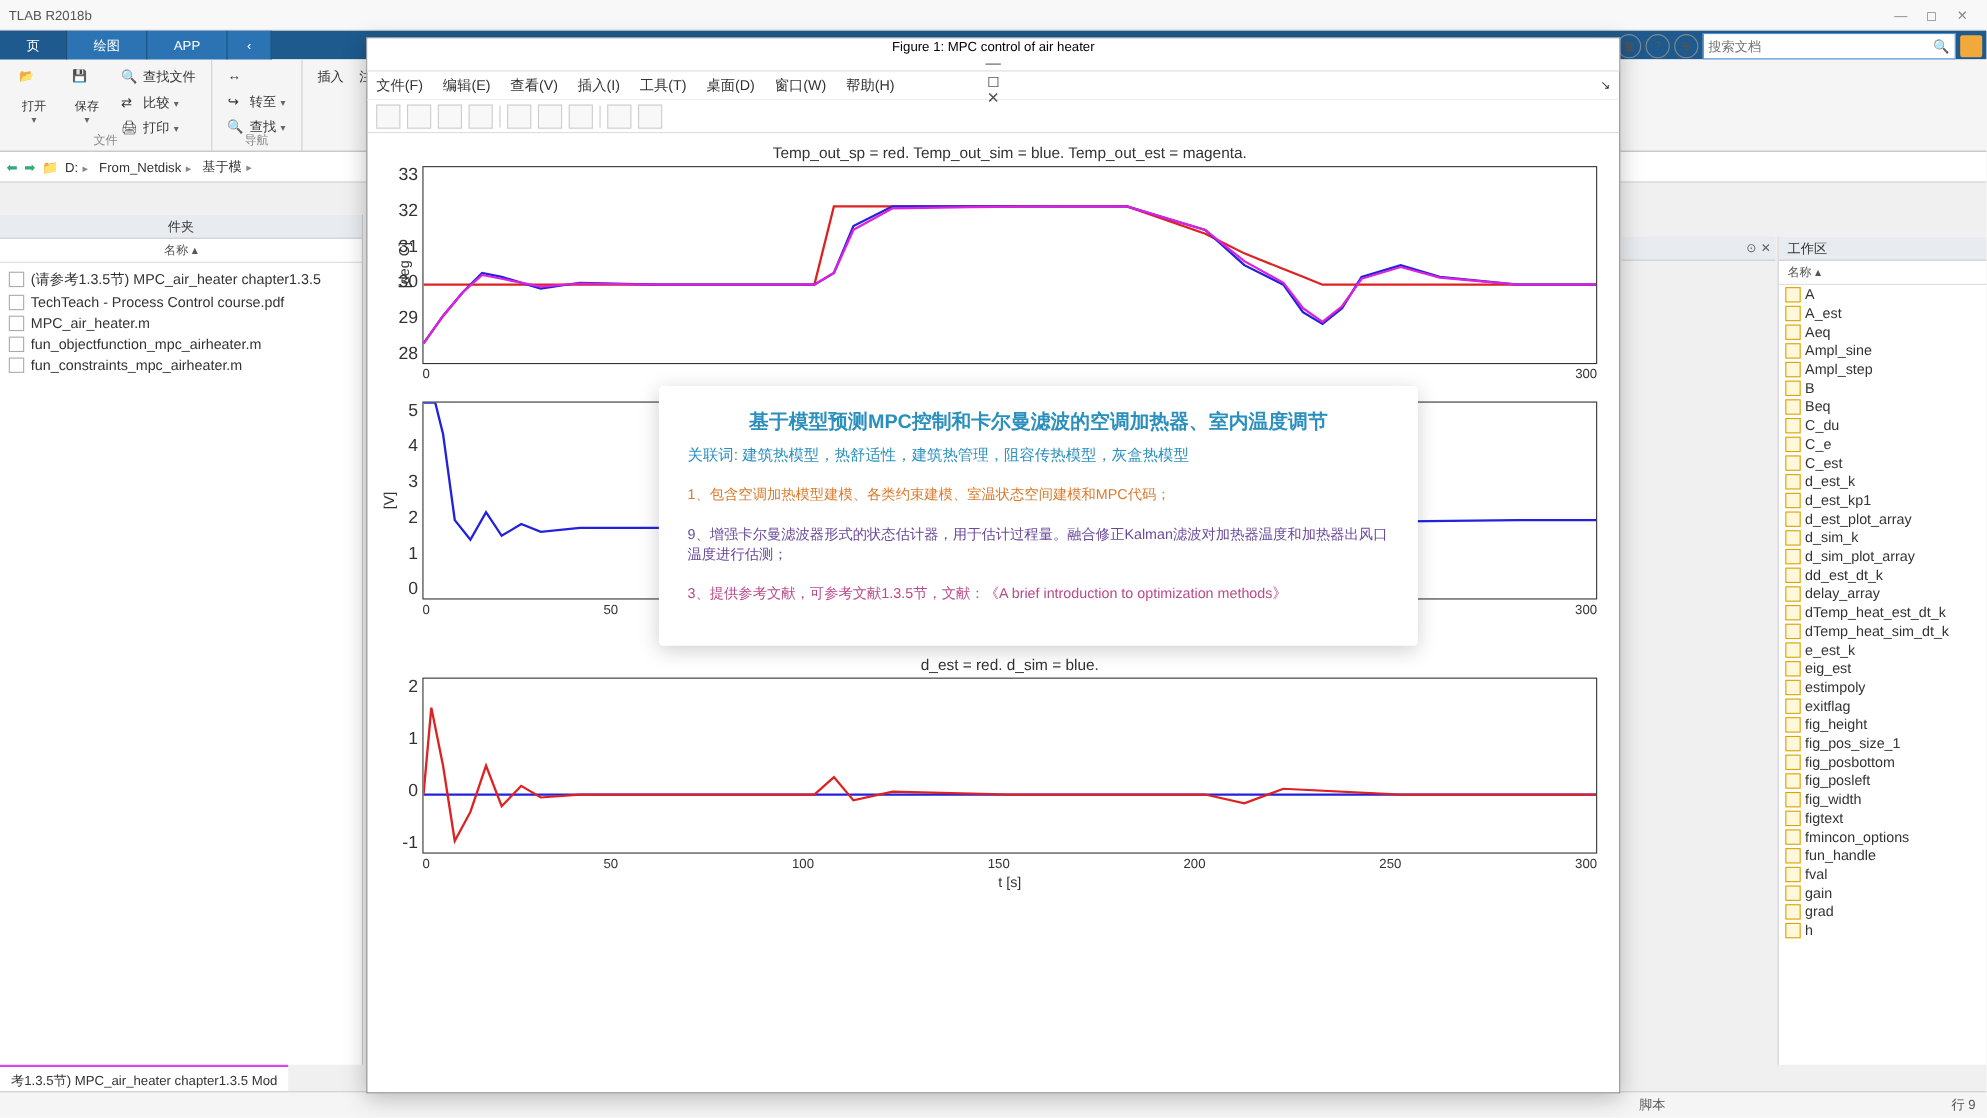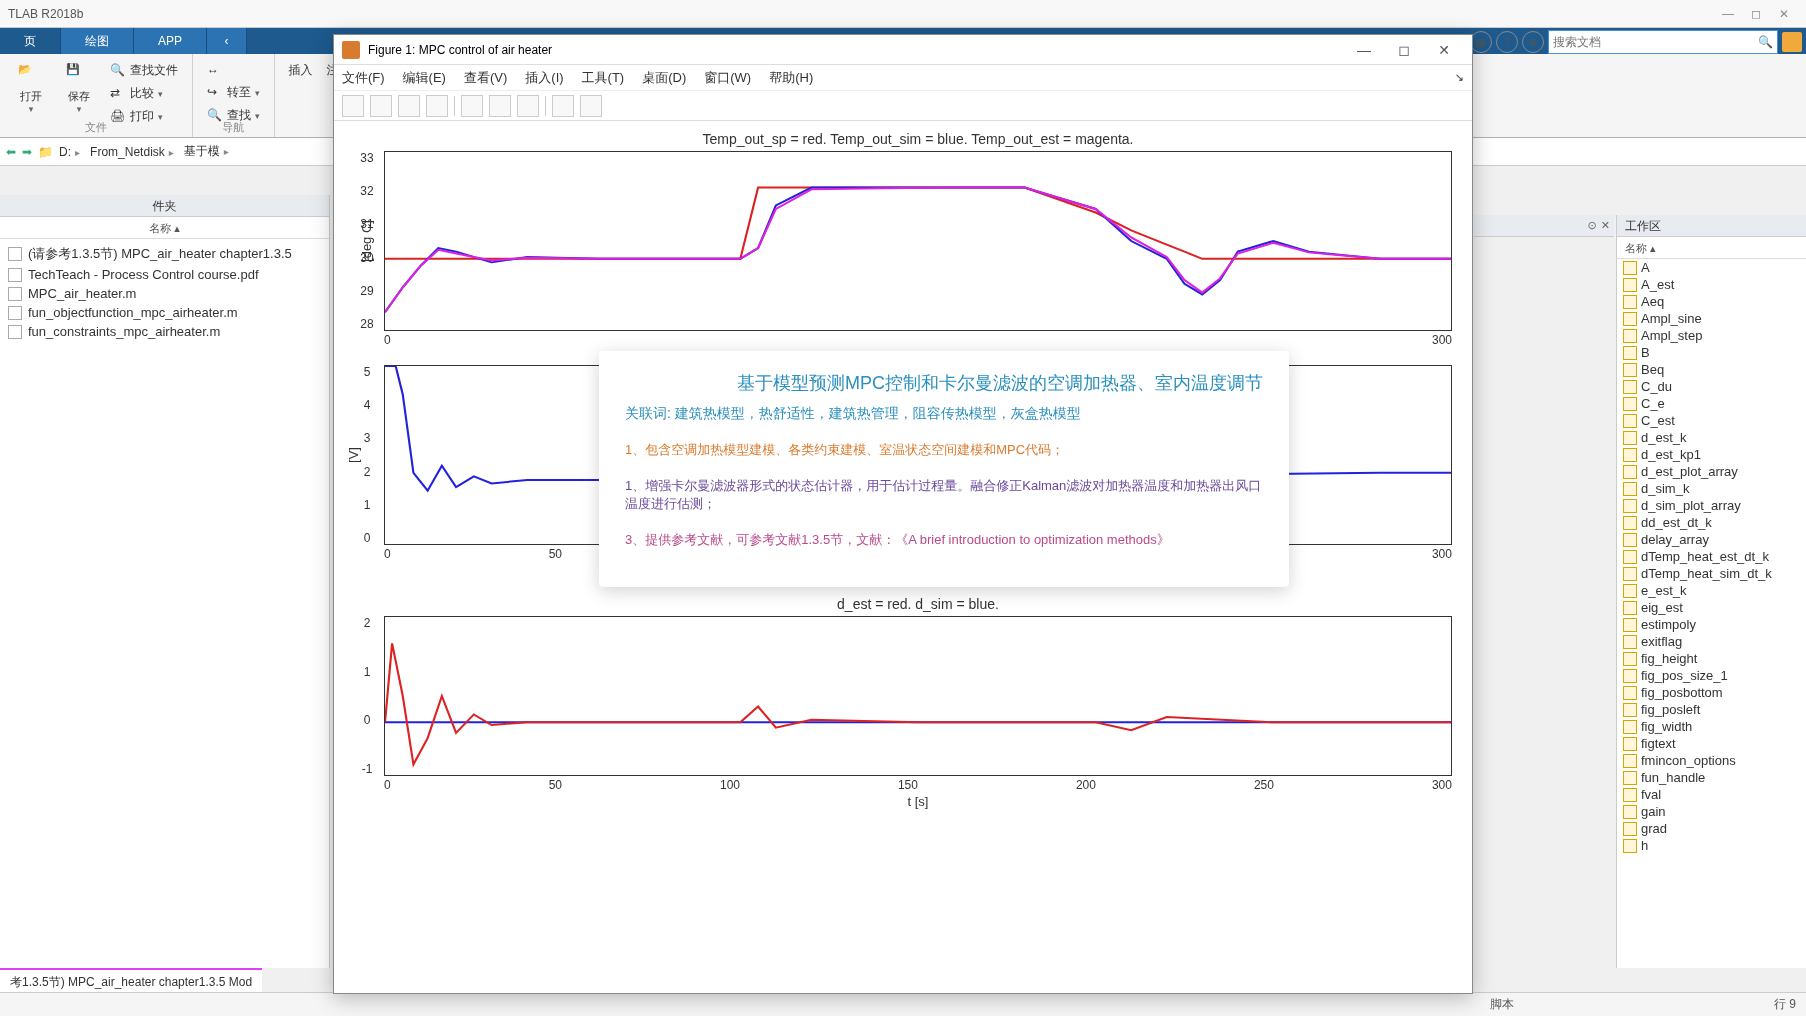--- a/index.html
+++ b/index.html
@@ -51,41 +51,41 @@
 .vico { width:14px; height:14px; border:1px solid #d9a300; background:#fff7d9; display:inline-block; }
 
 
 .statusbar { position:absolute; left:0; right:0; bottom:0; height:24px; background:#f5f5f5; border-top:1px solid #ccc; display:flex; align-items:center; padding:0 10px; font-size:12px; color:#555; }
 .statusbar .spacer { flex:1; }
 
 .editortab { position:absolute; left:0; bottom:24px; height:24px; background:#fff; border-top:2px solid #d946ef; padding:0 10px; line-height:24px; color:#333; font-size:12px; }
 
 
 .figwin { position:absolute; left:333px; top:34px; width:1140px; height:960px; background:#fff; border:1px solid #888; box-shadow:0 4px 20px rgba(0,0,0,0.25); }
-.figtitle { height:30px; background:#fff; border-bottom:1px solid #ddd; display:flex; align-items:center; padding:0 8px; }
+.figtitle { height:30px; background:#fff; border-bottom:1px solid #ddd; display:flex; align-items:center; padding:0 8px;flex-direction:column; }
 .figico { width:18px; height:18px; background:#d97b2e; border-radius:2px; margin-right:8px; }
 .figtitle .spacer { flex:1; }
 .figtitle .wb { width:40px; text-align:center; color:#555; font-size:14px; }
 .figmenu { height:26px; display:flex; align-items:center; padding:0 8px; gap:18px; font-size:13px; color:#333; border-bottom:1px solid #eee; }
 .figtools { height:30px; display:flex; align-items:center; padding:0 8px; gap:6px; border-bottom:1px solid #ddd; }
 .tbtn { width:22px; height:22px; border:1px solid #ccc; background:#f8f8f8; }
 
 
 .plotarea { padding:10px 20px 10px 50px; }
 .plot { position:relative; margin-bottom:18px; }
 .plot .title { text-align:center; font-size:14px; color:#333; margin-bottom:4px; }
 .plot .axes { border:1px solid #333; background:#fff; position:relative; }
 .plot .ylab { position:absolute; left:-38px; top:50%; transform:translateY(-50%) rotate(-90deg); font-size:13px; color:#333; white-space:nowrap; }
 .plot .xlab { text-align:center; font-size:13px; color:#333; margin-top:2px; }
 .plot .xt { display:flex; justify-content:space-between; font-size:12px; color:#333; padding:2px 0 0; }
-.plot .yt { position:absolute; left:-30px; top:0; bottom:0; display:flex; flex-direction:column; justify-content:space-between; font-size:12px; color:#333; text-align:center; width:26px; }
+.plot .yt { position:absolute; left:-30px; top:0; bottom:0; display:flex; flex-direction:column; justify-content:space-between; font-size:16px; color:#333; text-align:right; width:26px; }
 
 
 .notebox { position:absolute; left:265px; top:316px; width:690px; background:#fff; box-shadow:0 4px 18px rgba(0,0,0,0.18); border-radius:4px; padding:20px 26px; }
-.notebox .t1 { color:#2a8fbd; font-size:18px; text-align:right; font-weight:400; margin-bottom:10px; }
+.notebox .t1 { color:#2a8fbd; font-size:18px; text-align:center; font-weight:700; margin-bottom:10px; }
 .notebox .t2 { color:#2a8fbd; font-size:14px; text-align:left; margin-bottom:14px; }
 .notebox .l { font-size:13px; margin:18px 0; }
 .closestrip { position:absolute; left:1474px; top:215px; width:140px; height:22px; background:#e8ecf0; border-bottom:1px solid #ccc; display:flex; justify-content:flex-end; align-items:center; gap:4px; padding-right:4px; }
 .closestrip span { font-size:11px; color:#666; }
 
 </style>
 </head>
 <body>
 
 <div class="titlebar">
@@ -492,16 +492,16 @@
         </div>
       <div class="xlab">t [s]</div>
     </div>
 
   </div>
 
   <div class="notebox">
     <div class="t1">基于模型预测MPC控制和卡尔曼滤波的空调加热器、室内温度调节</div>
     <div class="t2">关联词: 建筑热模型，热舒适性，建筑热管理，阻容传热模型，灰盒热模型</div>
     <div class="l" style="color:#d97b2e">1、包含空调加热模型建模、各类约束建模、室温状态空间建模和MPC代码；</div>
-    <div class="l" style="color:#6a4a9c">1、增强卡尔曼滤波器形式的状态估计器，用于估计过程量。融合修正Kalman滤波对加热器温度和加热器出风口温度进行估测；</div>
+    <div class="l" style="color:#6a4a9c">9、增强卡尔曼滤波器形式的状态估计器，用于估计过程量。融合修正Kalman滤波对加热器温度和加热器出风口温度进行估测；</div>
     <div class="l" style="color:#b94a8a">3、提供参考文献，可参考文献1.3.5节，文献：《A brief introduction to optimization methods》</div>
   </div>
 </div>
 
 </body></html>

